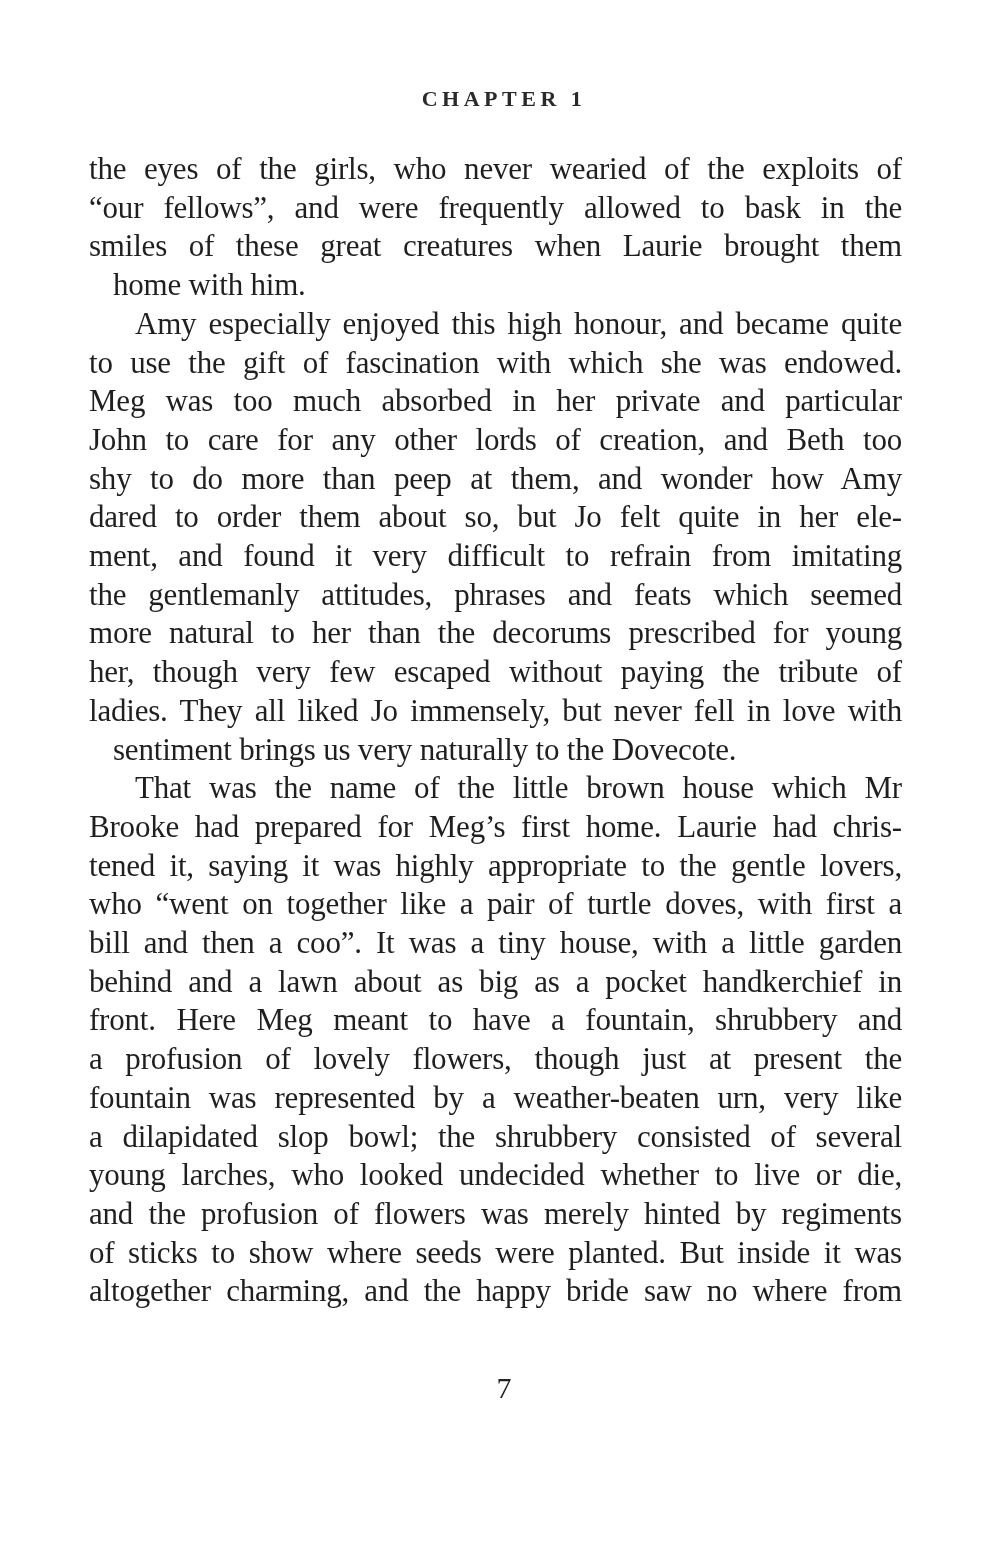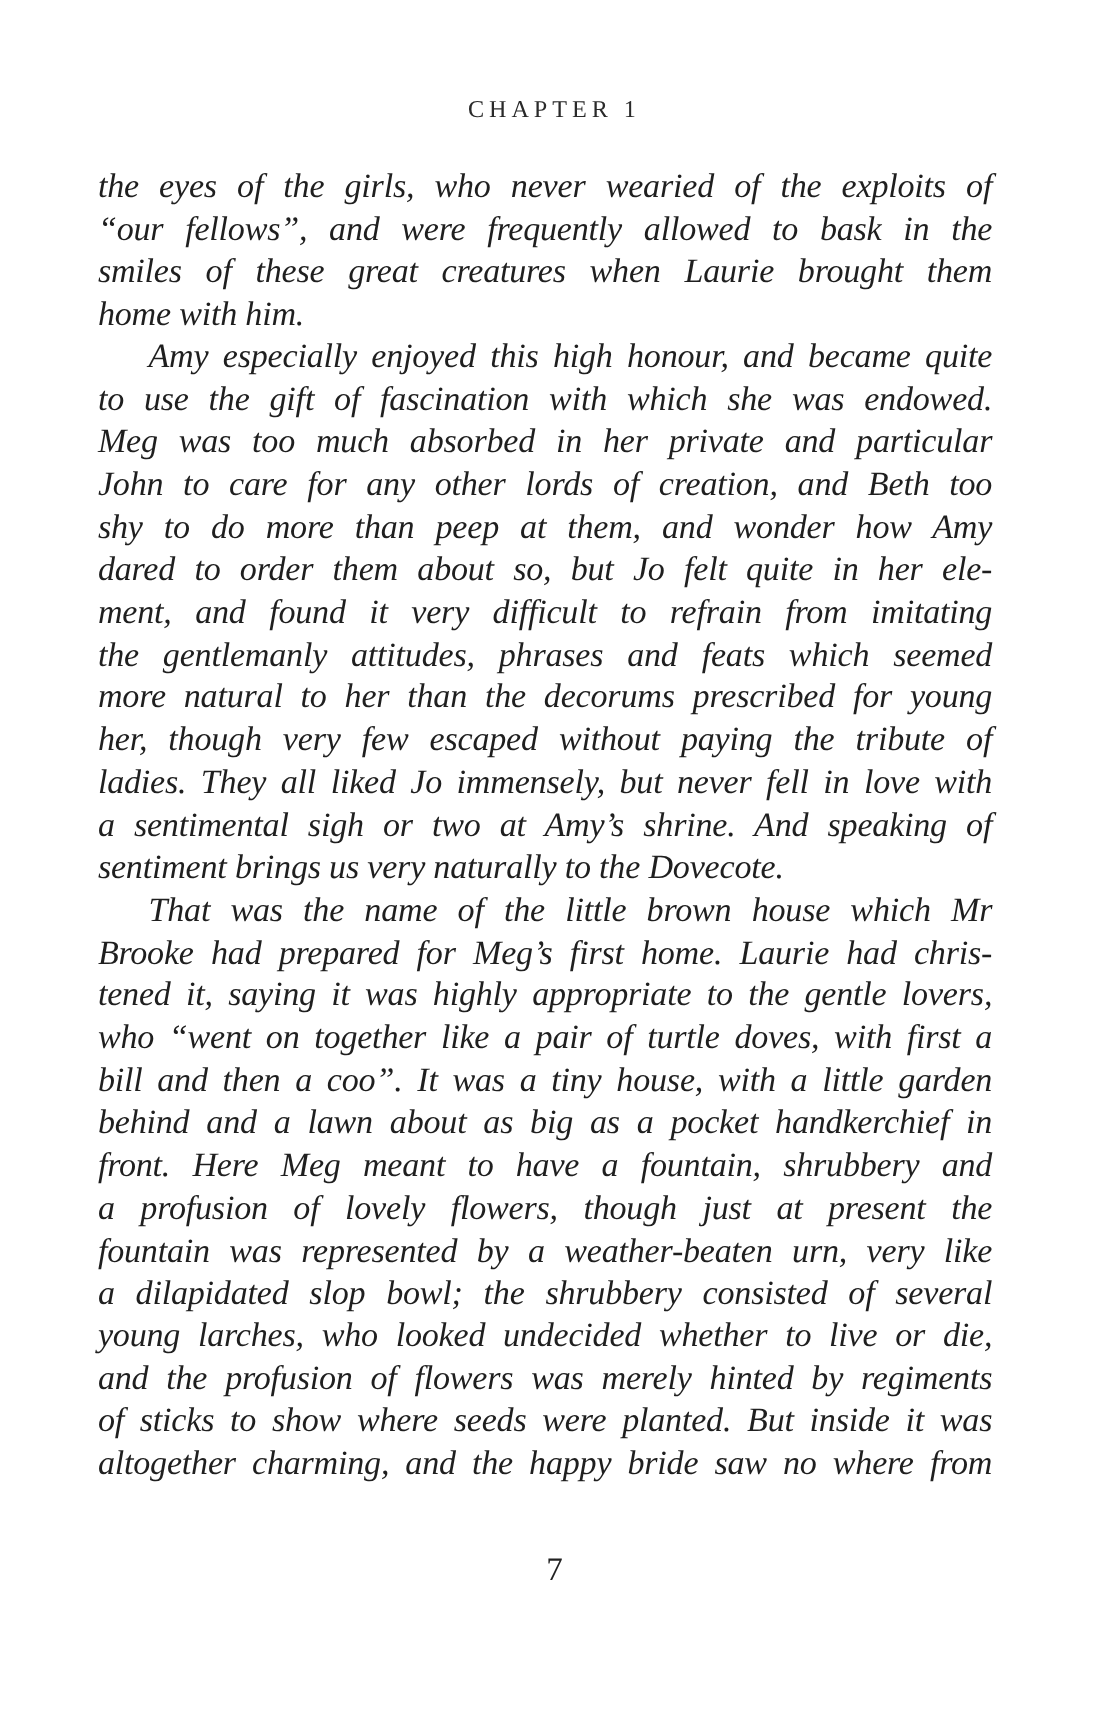--- a/index.html
+++ b/index.html
@@ -16,47 +16,47 @@
     background: var(--bg-color, #ffffff);
     color: var(--text-color, #1f1f1f);
     font-family: "Liberation Serif", "DejaVu Serif", serif;
     overflow: hidden;
   }
   .chapter-heading {
     margin: 0 0 36px 0;
     text-align: center;
     font-size: 22px;
     line-height: 30px;
-    font-weight: 400;
+    font-weight: 700;
     letter-spacing: 4.5px;
     color: #2a2a2a;
   }
   .text-body {
     margin-left: 89px;
     width: 813px;
     font-size: 31px;
     line-height: 38.7px;
     letter-spacing: -0.2px;
   }
   .para {
     margin: 0;
     padding: 0;
-    font-style: italic;
   }
   .line {
     display: block;
     text-align: justify;
     text-align-last: justify;
     text-justify: inter-word;
   }
   .line.indent {
     text-indent: 46px;
   }
   .line.last-left {
     text-align-last: left;
+    margin-left: 24px;
   }
   .page-number {
     margin-top: 60px;
     text-align: center;
     font-size: 30px;
     line-height: 34px;
     color: #222222;
   }
 </style>
 </head>
@@ -77,21 +77,20 @@
         <span class="line">to use the gift of fascination with which she was endowed.</span>
         <span class="line">Meg was too much absorbed in her private and particular</span>
         <span class="line">John to care for any other lords of creation, and Beth too</span>
         <span class="line">shy to do more than peep at them, and wonder how Amy</span>
         <span class="line">dared to order them about so, but Jo felt quite in her ele-</span>
         <span class="line">ment, and found it very difficult to refrain from imitating</span>
         <span class="line">the gentlemanly attitudes, phrases and feats which seemed</span>
         <span class="line">more natural to her than the decorums prescribed for young</span>
         <span class="line">her, though very few escaped without paying the tribute of</span>
         <span class="line">ladies. They all liked Jo immensely, but never fell in love with</span>
-        <span class="line">a sentimental sigh or two at Amy’s shrine. And speaking of</span>
         <span class="line last-left">sentiment brings us very naturally to the Dovecote.</span>
       </p>
       <p class="para">
         <span class="line indent">That was the name of the little brown house which Mr</span>
         <span class="line">Brooke had prepared for Meg’s first home. Laurie had chris-</span>
         <span class="line">tened it, saying it was highly appropriate to the gentle lovers,</span>
         <span class="line">who “went on together like a pair of turtle doves, with first a</span>
         <span class="line">bill and then a coo”. It was a tiny house, with a little garden</span>
         <span class="line">behind and a lawn about as big as a pocket handkerchief in</span>
         <span class="line">front. Here Meg meant to have a fountain, shrubbery and</span>

